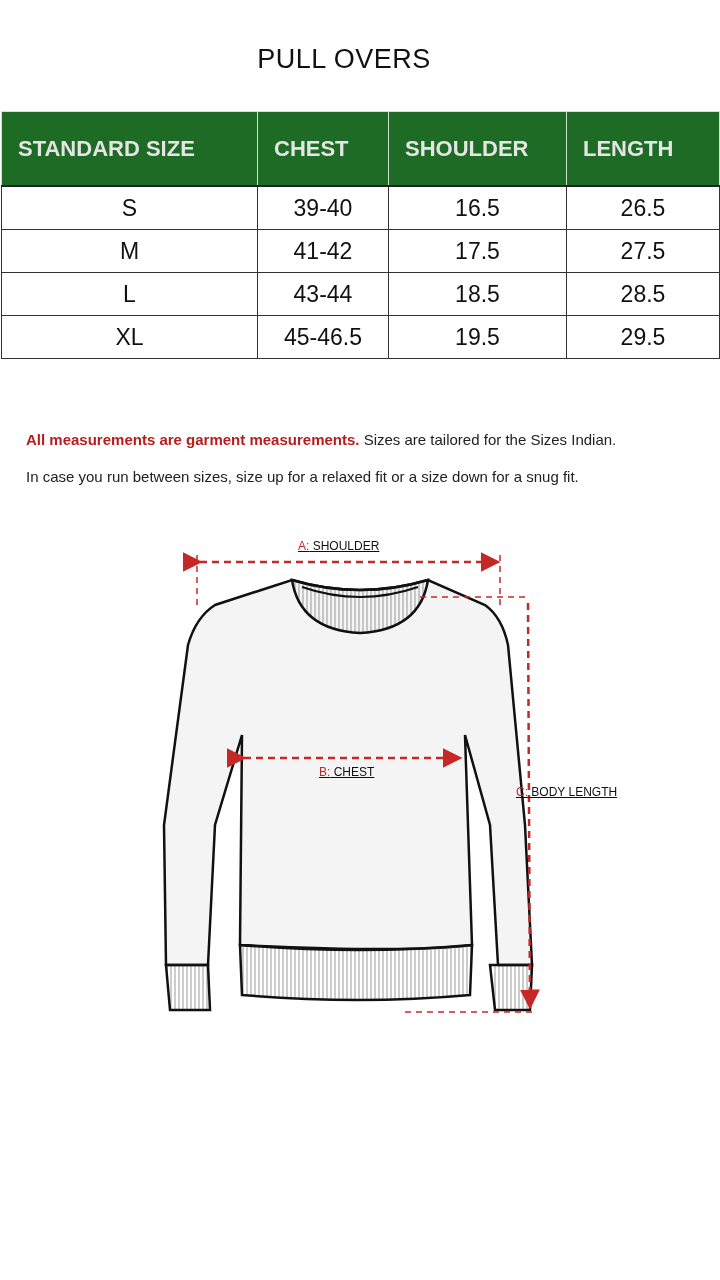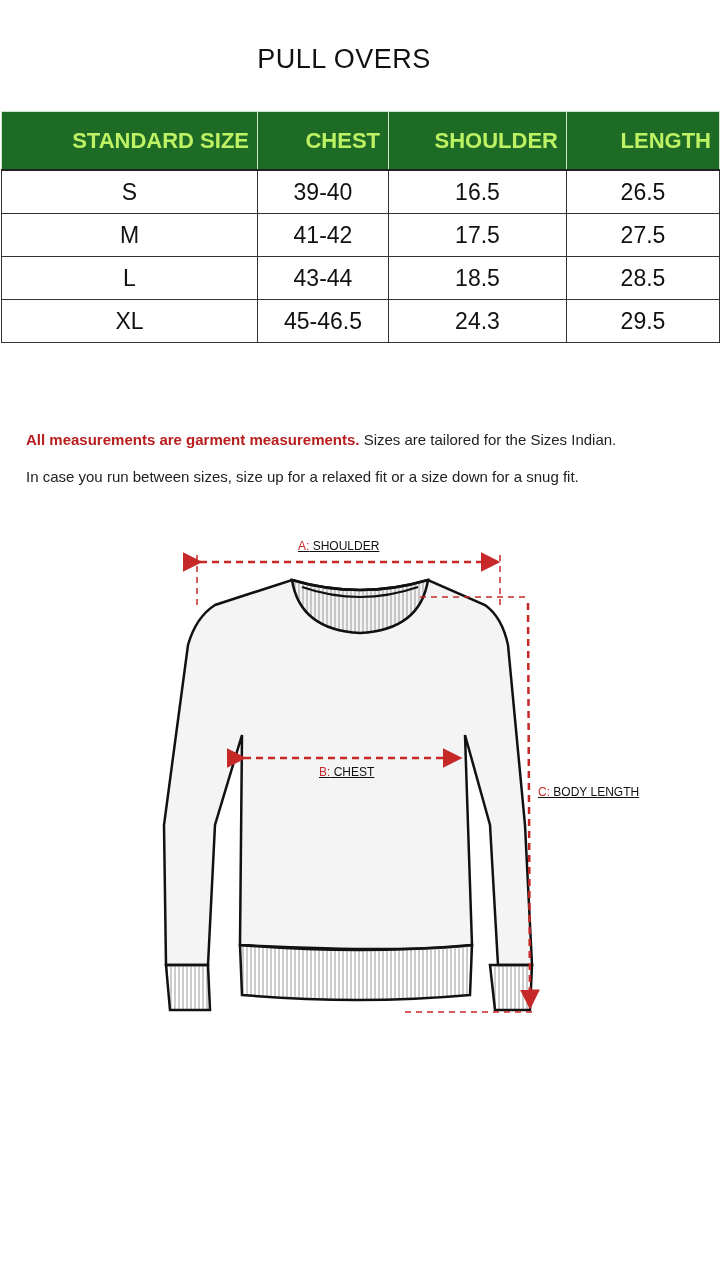--- a/index.html
+++ b/index.html
@@ -1,19 +1,19 @@
 <!DOCTYPE html>
 <html><head>
 <meta charset="utf-8">
 <style>
   html,body{margin:0;padding:0;background:#fff;}
   body{width:720px;height:1280px;position:relative;overflow:hidden;font-family:"Liberation Sans",sans-serif;color:#111;}
   .title{position:absolute;top:44px;left:0;width:688px;text-align:center;font-size:27px;letter-spacing:0.5px;color:#111;}
   table.sz{position:absolute;top:111px;left:1px;width:718px;border-collapse:collapse;table-layout:fixed;}
-  table.sz th{background:#1e6b25;color:#bef264;font-weight:bold;font-size:22px;height:41px;border:1px solid #cfe3cf;border-bottom:2px solid #222;padding:8px;text-align:right;}
+  table.sz th{background:#1e6b25;color:#e5e5e5;font-weight:bold;font-size:22px;height:41px;border:1px solid #cfe3cf;border-bottom:2px solid #222;padding:16px;text-align:left;}
   table.sz td{height:42px;font-size:23px;text-align:center;border:1px solid #333;padding:0;color:#111;}
   .note{position:absolute;left:26px;font-size:15px;color:#222;white-space:nowrap;}
   .note b{font-weight:bold;color:#b91c1c;}
   .diagram{position:absolute;top:525px;left:130px;width:540px;height:520px;}
   .lbl{position:absolute;font-size:12px;color:#111;white-space:nowrap;text-decoration:underline;}
   .lbl .k{color:#c62828;}
   .logo{position:absolute;left:14px;top:1112px;color:#143b2a;font-size:74px;line-height:64px;letter-spacing:1px;font-family:"Liberation Sans",sans-serif;}
 </style>
 </head>
 <body>
@@ -50,21 +50,21 @@
     </tr>
     <tr>
       <td>L</td>
       <td>43-44</td>
       <td>18.5</td>
       <td>28.5</td>
     </tr>
     <tr>
       <td>XL</td>
       <td>45-46.5</td>
-      <td>24.3</td>
+      <td>19.5</td>
       <td>29.5</td>
     </tr>
   </tbody>
 </table>
 
 <div class="note" style="top:431px;"><b>All measurements are garment measurements.</b><span> Sizes are tailored for the Sizes Indian.</span></div>
 <div class="note" style="top:468px;">In case you run between sizes, size up for a relaxed fit or a size down for a snug fit.</div>
 
 <div class="diagram">
   <svg width="540" height="520" viewBox="0 0 540 520">
@@ -92,17 +92,17 @@
     <line x1="370" y1="30" x2="370" y2="80" stroke="#c62828" stroke-width="1.5" stroke-dasharray="6,5"></line>
 
     <line x1="114" y1="233" x2="330" y2="233" stroke="#c62828" stroke-width="2.5" stroke-dasharray="7,5" marker-end="url(#ah)" marker-start="url(#ah)"></line>
 
     <line x1="290" y1="72" x2="400" y2="72" stroke="#c62828" stroke-width="1.5" stroke-dasharray="6,5"></line>
     <line x1="398" y1="78" x2="400" y2="482" stroke="#c62828" stroke-width="2.5" stroke-dasharray="7,5" marker-end="url(#ah)"></line>
     <line x1="275" y1="487" x2="402" y2="487" stroke="#c62828" stroke-width="1.5" stroke-dasharray="6,5"></line>
   </svg>
   <div class="lbl" style="left:168px;top:14px;"><span class="k">A:</span><span> SHOULDER</span></div>
   <div class="lbl" style="left:189px;top:240px;"><span class="k">B:</span><span> CHEST</span></div>
-  <div class="lbl" style="left:386px;top:260px;margin-left:22px;"><span class="k">C:</span><span> BODY LENGTH</span></div>
+  <div class="lbl" style="left:386px;top:260px;"><span class="k">C:</span><span> BODY LENGTH</span></div>
 </div>
 
 <div class="logo">
 </div>
 
 </body></html>

